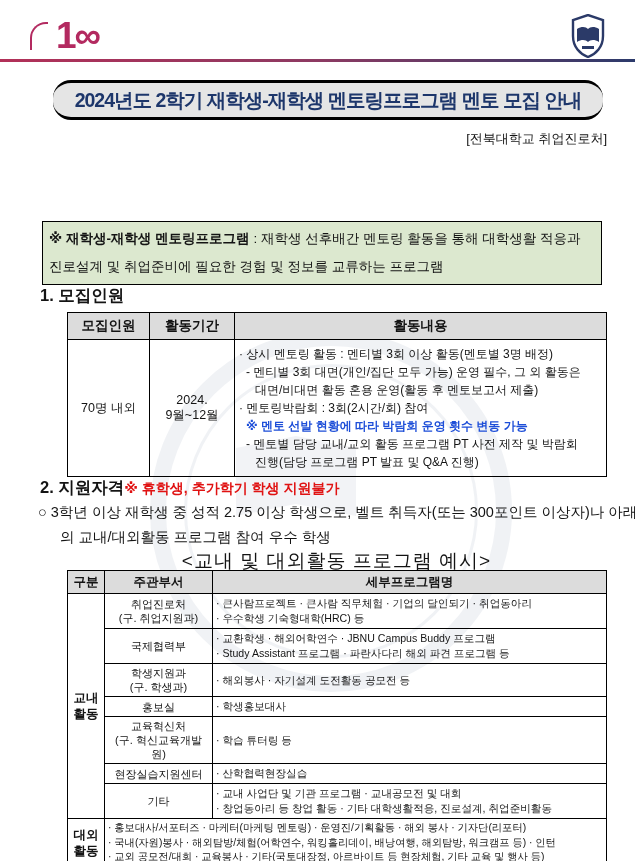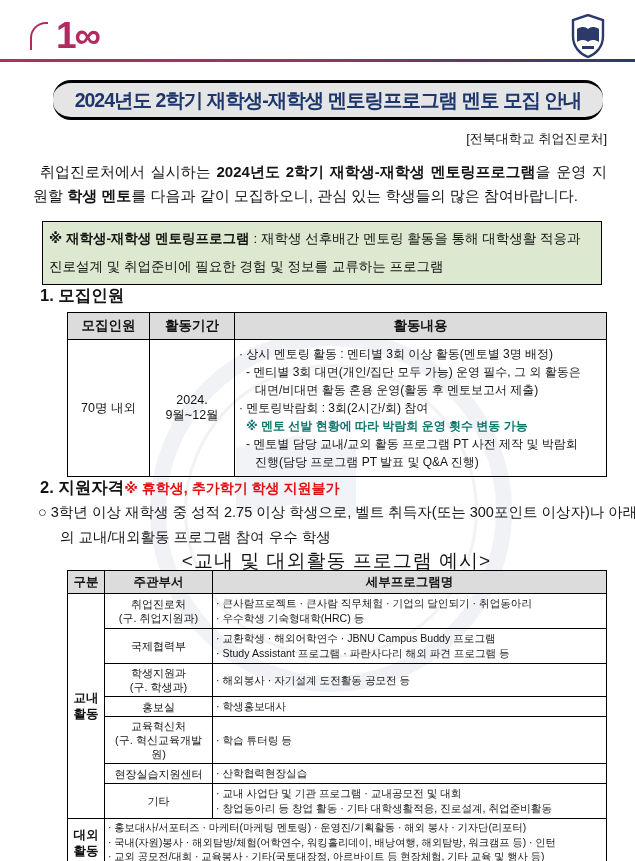--- a/index.html
+++ b/index.html
@@ -54,21 +54,21 @@
   thead th{background:#dcdcdc;font-weight:bold;}
 
   .t1{position:absolute;top:312px;left:67px;width:539px;}
   .t1 thead th{font-size:13.5px;height:24px;}
   .t1 .count,.t1 .period{text-align:center;font-size:12.5px;vertical-align:middle;}
   .t1 .details{padding:5px 2px;font-size:12px;vertical-align:top;}
   .dl{line-height:18px;white-space:nowrap;}
   .ind0{padding-left:2px;}
   .ind1{padding-left:9px;}
   .ind2{padding-left:18px;}
-  .blue{color:#0f766e;font-weight:bold;}
+  .blue{color:#1d4ed8;font-weight:bold;}
   .b{font-weight:bold;}
 
   .bullet{position:absolute;top:500px;left:38px;width:578px;margin:0;font-size:14.5px;
           line-height:25px;padding-left:22px;text-indent:-22px;}
 
   .caption{position:absolute;top:548px;left:67px;width:539px;text-align:center;
            font-size:19px;letter-spacing:1px;}
 
   .t2{position:absolute;top:570px;left:67px;width:539px;}
   .t2 thead th{font-size:12.5px;height:20px;}
@@ -109,21 +109,20 @@
   </header>
 
   <div class="rule"></div>
 
   <div class="title-strip">
     <span>2024년도 2학기 재학생-재학생 멘토링프로그램 멘토 모집 안내</span>
   </div>
 
   <div class="source">[전북대학교 취업진로처]</div>
 
-  <p class="intro" id="intro"><span>취업진로처에서 실시하는 </span><span class="b">2024년도 2학기 재학생-재학생 멘토링프로그램</span><span>을 운영 지원할 </span><span class="b">학생 멘토</span><span>를 다음과 같이 모집하오니, 관심 있는 학생들의 많은 참여바랍니다.</span></p>
 
   <div class="notice-box" id="notice-box"><span class="b">※ 재학생-재학생 멘토링프로그램</span><span> : 재학생 선후배간 멘토링 활동을 통해 대학생활 적응과 진로설계 및 취업준비에 필요한 경험 및 정보를 교류하는 프로그램</span></div>
 
   <h2 class="sec" id="sec1">1. 모집인원</h2>
 
   <table class="t1">
     <colgroup>
         <col style="width:82px">
         <col style="width:85px">
         <col style="width:372px">

